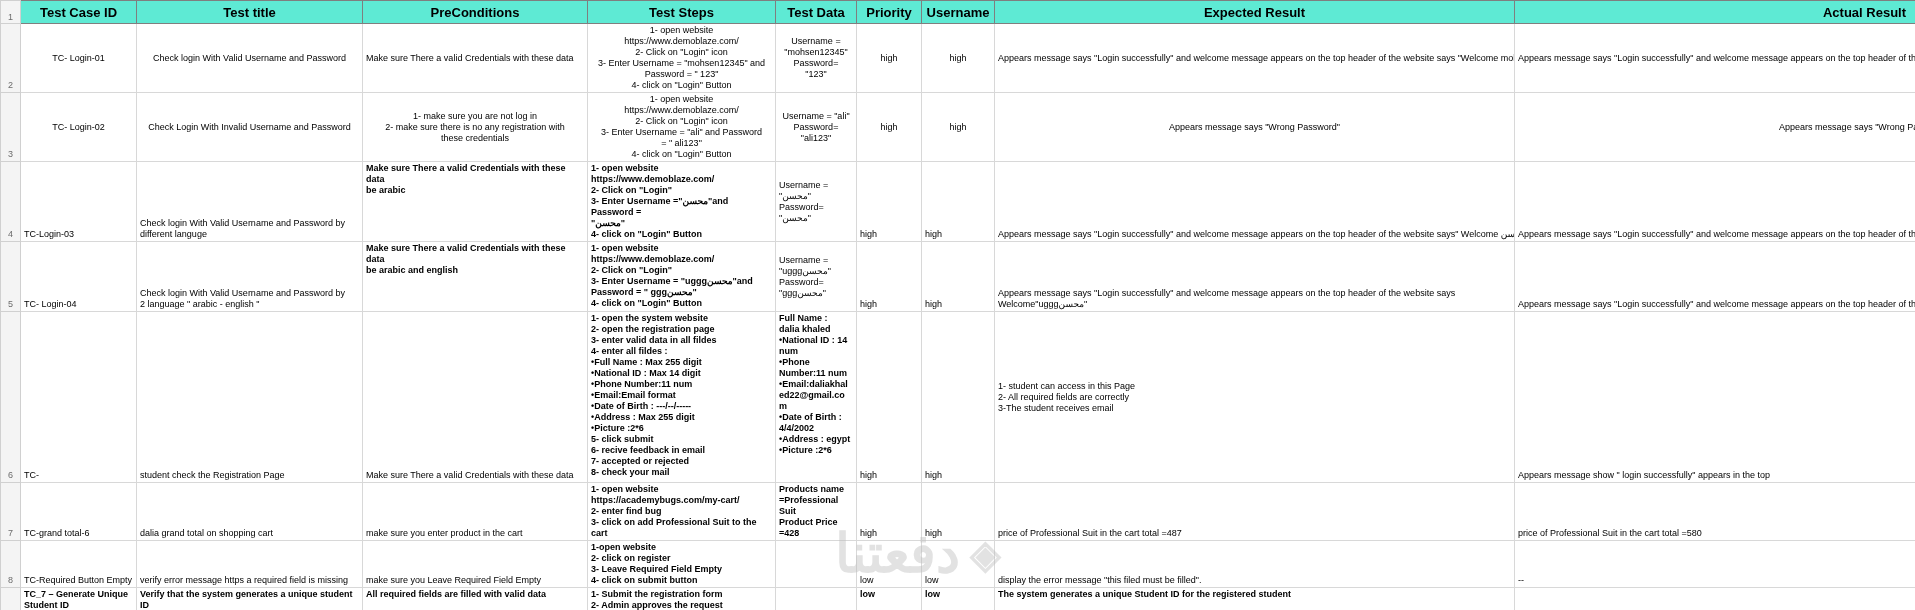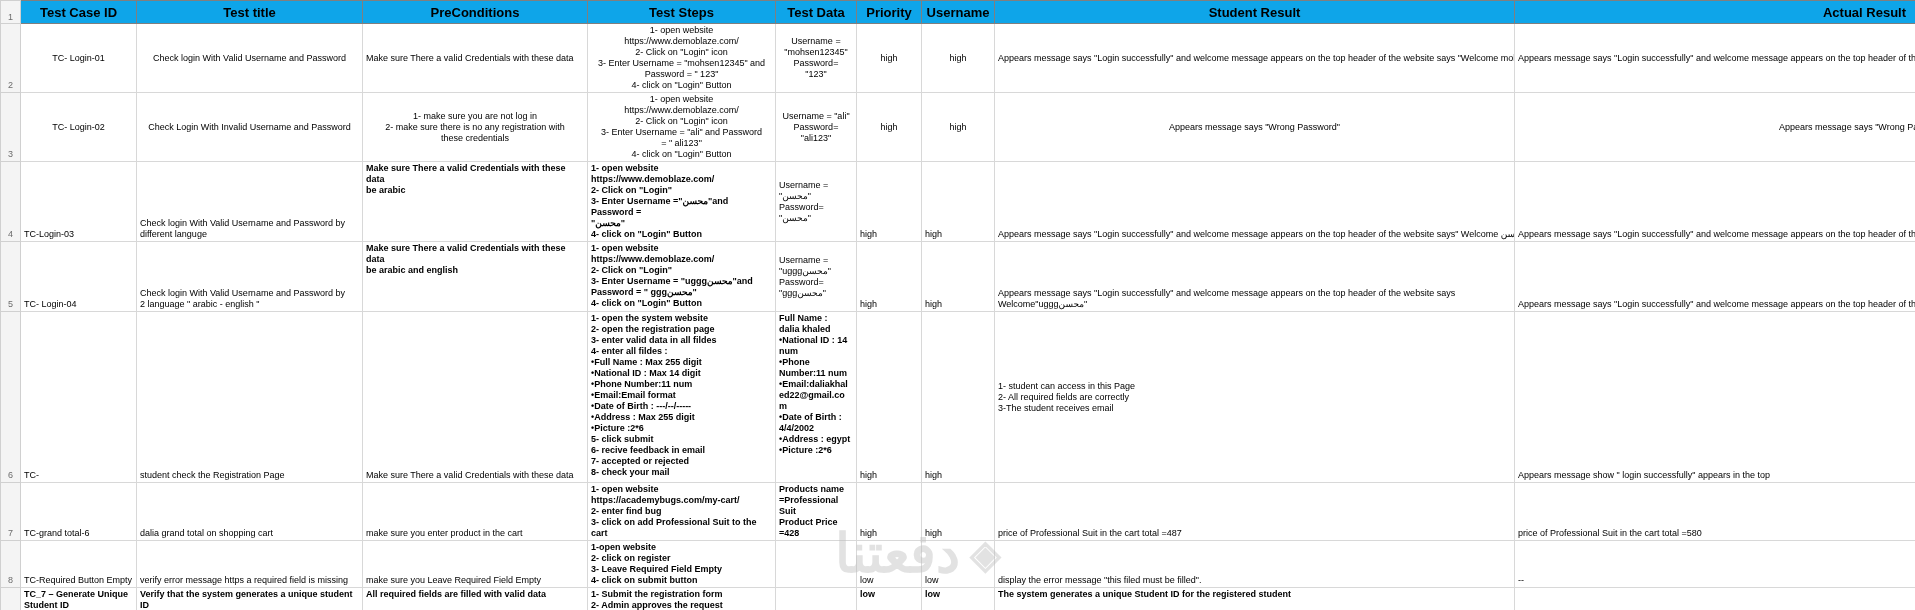--- a/index.html
+++ b/index.html
@@ -7,21 +7,21 @@
     position:relative;width:1915px;height:610px;overflow:hidden;background:#fff;
     font-family:"Liberation Sans",sans-serif;
   }
   table{border-collapse:collapse;table-layout:fixed;width:2214px;}
   td,th{
     border:1px solid #d8d8d8;overflow:hidden;padding:1px 3px;
     font-size:9px;line-height:11px;color:#000;
     vertical-align:bottom;text-align:left;white-space:pre-line;word-wrap:break-word;
   }
   thead th{
-    background:#0ea5e9;border:1px solid #7f7f7f;
+    background:#5eead4;border:1px solid #7f7f7f;
     font-size:13px;font-weight:bold;text-align:center;vertical-align:middle;
     white-space:nowrap;padding:0 2px;
   }
   th.gut, td.gut{
     background:#f4f4f4;border:1px solid #d0d0d0;color:#6b6b6b;
     font-size:9px;font-weight:normal;text-align:center;vertical-align:bottom;white-space:nowrap;
   }
   .ctr{text-align:center;}
   .mid{vertical-align:middle;}
   .top{vertical-align:top;font-weight:bold;}
@@ -55,21 +55,21 @@
     <thead>
       <tr class="h23">
         <th class="gut">1</th>
         <th>Test Case ID</th>
         <th>Test title</th>
         <th>PreConditions</th>
         <th>Test Steps</th>
         <th>Test Data</th>
         <th>Priority</th>
         <th>Username</th>
-        <th>Student Result</th>
+        <th>Expected Result</th>
         <th>Actual Result</th>
       </tr>
     </thead>
     <tbody>
       <tr class="h68">
         <td class="gut">2</td>
         <td class="mid ctr">TC- Login-01</td>
         <td class="mid ctr">Check login With Valid Username and Password</td>
         <td class="mid nw">Make sure There a valid Credentials with these data</td>
         <td class="mid ctr">1- open website

